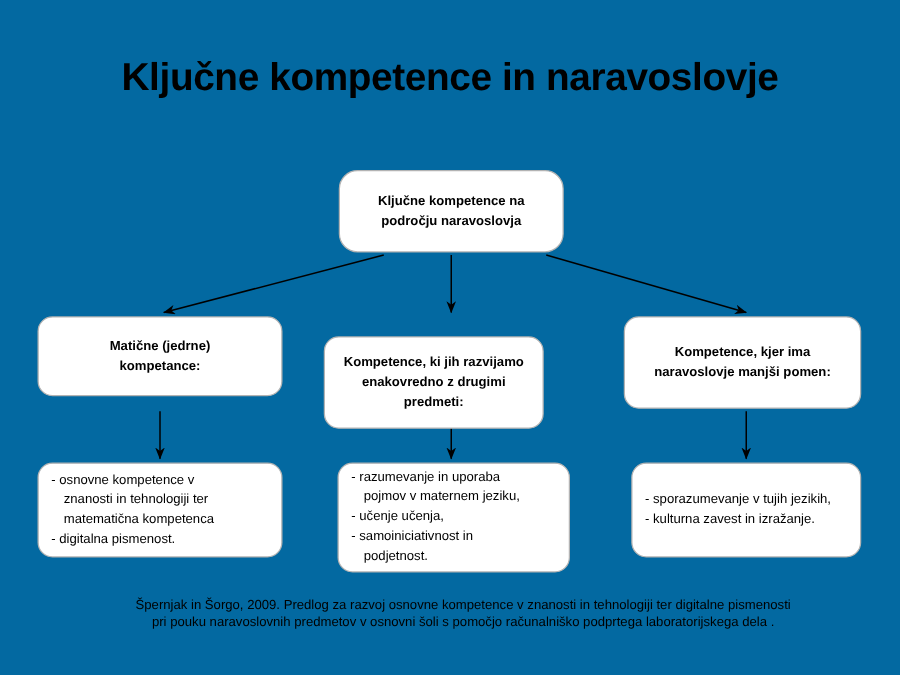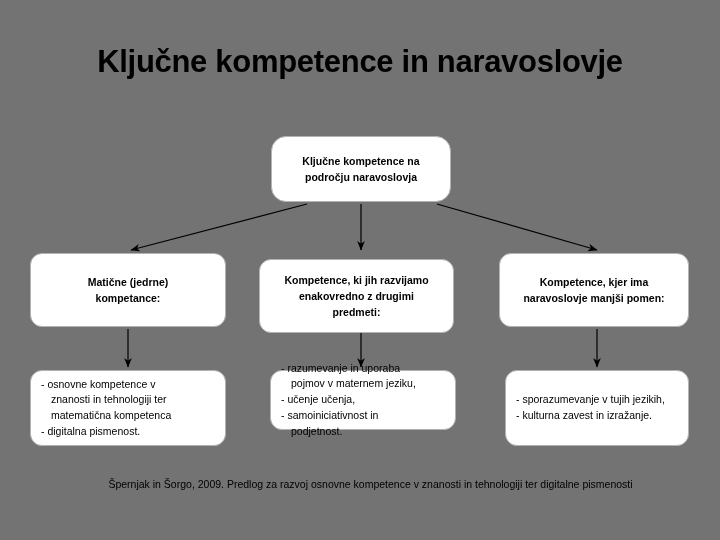--- a/index.html
+++ b/index.html
@@ -14,21 +14,21 @@
     font-family: "Liberation Sans", sans-serif;
     color: #000000;
     position: relative;
   }
 
   #slide {
     position: absolute;
     left: 0; top: 0;
     width: 720px;
     height: 540px;
-    background: #737373;
+    background: #0369a1;
   }
 
   
   #title {
     position: absolute;
     left: 30px;
     top: 44px;
     width: 660px;
     text-align: center;
     font-size: 31px;
@@ -87,25 +87,25 @@
   }
   .node-list .li {
     display: block;
     padding-left: 10px;
     text-indent: -10px;
     white-space: pre-line;
   }
 
   
   #node-root      { left: 271px; top: 136px; width: 180px; height: 66px; border-radius: 15px; }
-  #node-core      { left: 30px;  top: 253px; width: 196px; height: 74px; }
-  #node-equal     { left: 259px; top: 259px; width: 195px; height: 74px; }
+  #node-core      { left: 30px;  top: 253px; width: 196px; height: 64px; }
+  #node-equal     { left: 259px; top: 269px; width: 176px; height: 74px; }
   #node-minor     { left: 499px; top: 253px; width: 190px; height: 74px; }
   #node-core-list { left: 30px;  top: 370px; width: 196px; height: 76px; align-items: center; }
-  #node-equal-list{ left: 270px; top: 370px; width: 186px; height: 60px; align-items: center; }
+  #node-equal-list{ left: 270px; top: 370px; width: 186px; height: 88px; align-items: center; }
   #node-minor-list{ left: 505px; top: 370px; width: 184px; height: 76px; align-items: center; }
 
   
   #citation {
     position: absolute;
     left: 58px;
     top: 477px;
     width: 625px;
     font-size: 10.5px;
     line-height: 1.38;
@@ -185,15 +185,16 @@
       <div class="node-list">
         <span class="li">-  sporazumevanje v tujih jezikih,</span>
         <span class="li">-  kulturna zavest in izražanje.</span>
       </div>
     </div>
 
   </div>
 
   <div id="citation">
     <span class="cline">Špernjak in Šorgo, 2009. Predlog za razvoj osnovne kompetence v znanosti in tehnologiji ter digitalne pismenosti</span>
+    <span class="cline">pri pouku naravoslovnih predmetov v osnovni šoli s pomočjo računalniško podprtega laboratorijskega dela .</span>
   </div>
 
 </div>
 
 </body></html>

